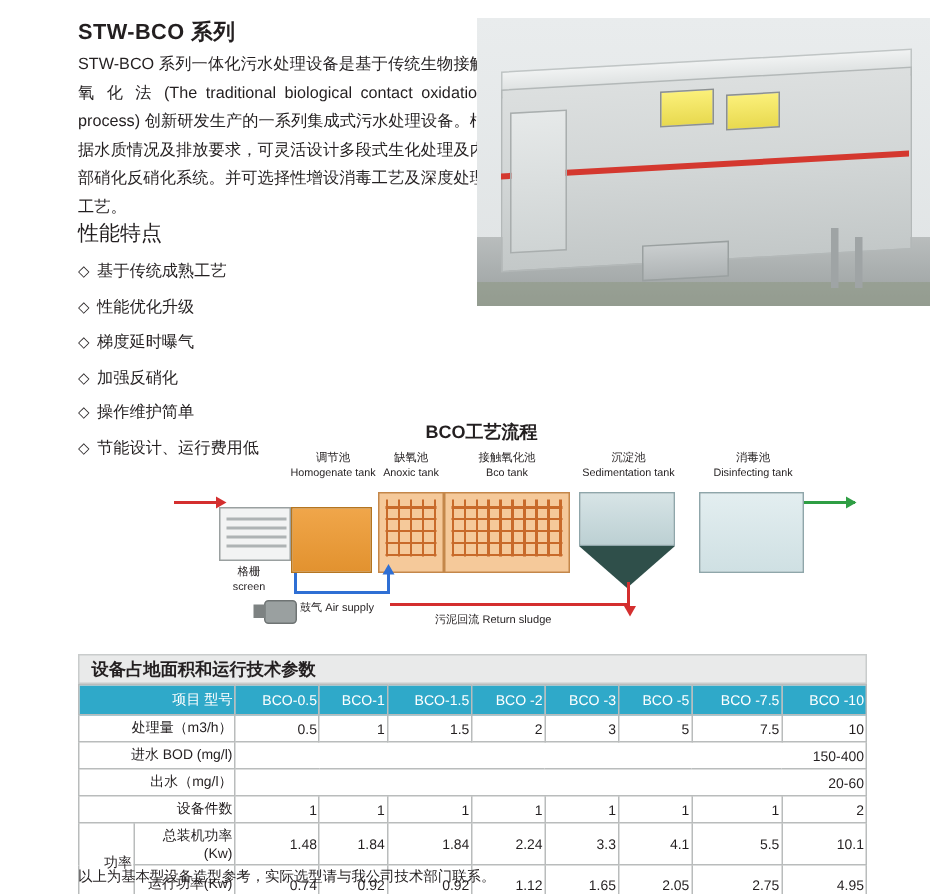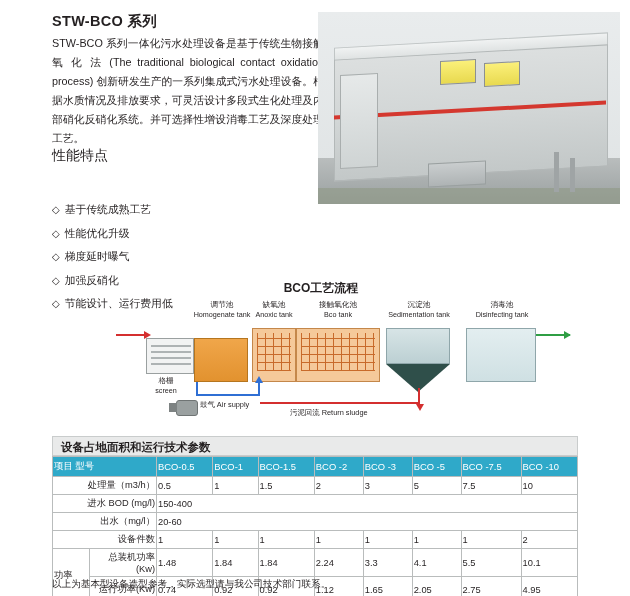--- a/index.html
+++ b/index.html
@@ -23,21 +23,21 @@
     font-size:10.8px;line-height:19px;text-align:justify;
     text-justify:inter-ideograph;
   }
 
   .feat-title{
     position:absolute;left:52px;top:147px;
     font-size:14px;font-weight:normal;
   }
   .feat-list{
     position:absolute;left:52px;top:170px;width:250px;
-    font-size:10.8px;line-height:22.5px;margin-top:28px;
+    font-size:10.8px;line-height:22.5px;
   }
   .feat-list div{white-space:nowrap;}
   .dia{font-size:10px;margin-right:5px;}
 
   
   .photo{
     position:absolute;left:318px;top:12px;width:302px;height:192px;
     overflow:hidden;background:#cfd3d4;
   }
   .ph-sky{position:absolute;inset:0;background:linear-gradient(#e9eced,#dfe3e4);}
@@ -169,21 +169,21 @@
     position:absolute;left:52px;top:436px;width:526px;height:20px;
     background:#e9eaea;border:1px solid #c9cccc;
     font-size:11.5px;font-weight:bold;line-height:20px;padding-left:8px;
     box-sizing:border-box;
   }
   table{
     position:absolute;left:52px;top:456px;width:526px;
     border-collapse:collapse;font-size:9.3px;
   }
   table td,table th{
-    border:1px solid #b9bcbc;text-align:left;padding:2px 1px;
+    border:1px solid #b9bcbc;text-align:right;padding:2px 1px;
     font-weight:normal;color:#231f20;
   }
   thead td{background:#2fa9c9;color:#ffffff;height:15px;font-size:9.4px;}
   .row-h{height:15px;}
   .lcell{text-align:right;}
   .note{
     position:absolute;left:52px;top:578px;font-size:9.6px;
   }
 </style>
 </head>
@@ -193,20 +193,21 @@
 
   <div class="title">STW-BCO 系列</div>
   <div class="intro">STW-BCO 系列一体化污水处理设备是基于传统生物接触氧 化 法 (The traditional biological contact oxidation process) 创新研发生产的一系列集成式污水处理设备。根据水质情况及排放要求，可灵活设计多段式生化处理及内部硝化反硝化系统。并可选择性增设消毒工艺及深度处理工艺。</div>
 
   <div class="feat-title">性能特点</div>
   <div class="feat-list">
     <div><span class="dia">◇</span><span>基于传统成熟工艺</span></div>
     <div><span class="dia">◇</span><span>性能优化升级</span></div>
     <div><span class="dia">◇</span><span>梯度延时曝气</span></div>
     <div><span class="dia">◇</span><span>加强反硝化</span></div>
+    <div><span class="dia">◇</span><span>操作维护简单</span></div>
     <div><span class="dia">◇</span><span>节能设计、运行费用低</span></div>
   </div>
 
   <div class="photo">
     <div class="ph-sky"></div>
     <div class="ph-ground"></div>
     <div class="ph-grass"></div>
     <div class="ph-top"></div>
     <div class="ph-body"></div>
     <div class="ph-stripe"></div>

